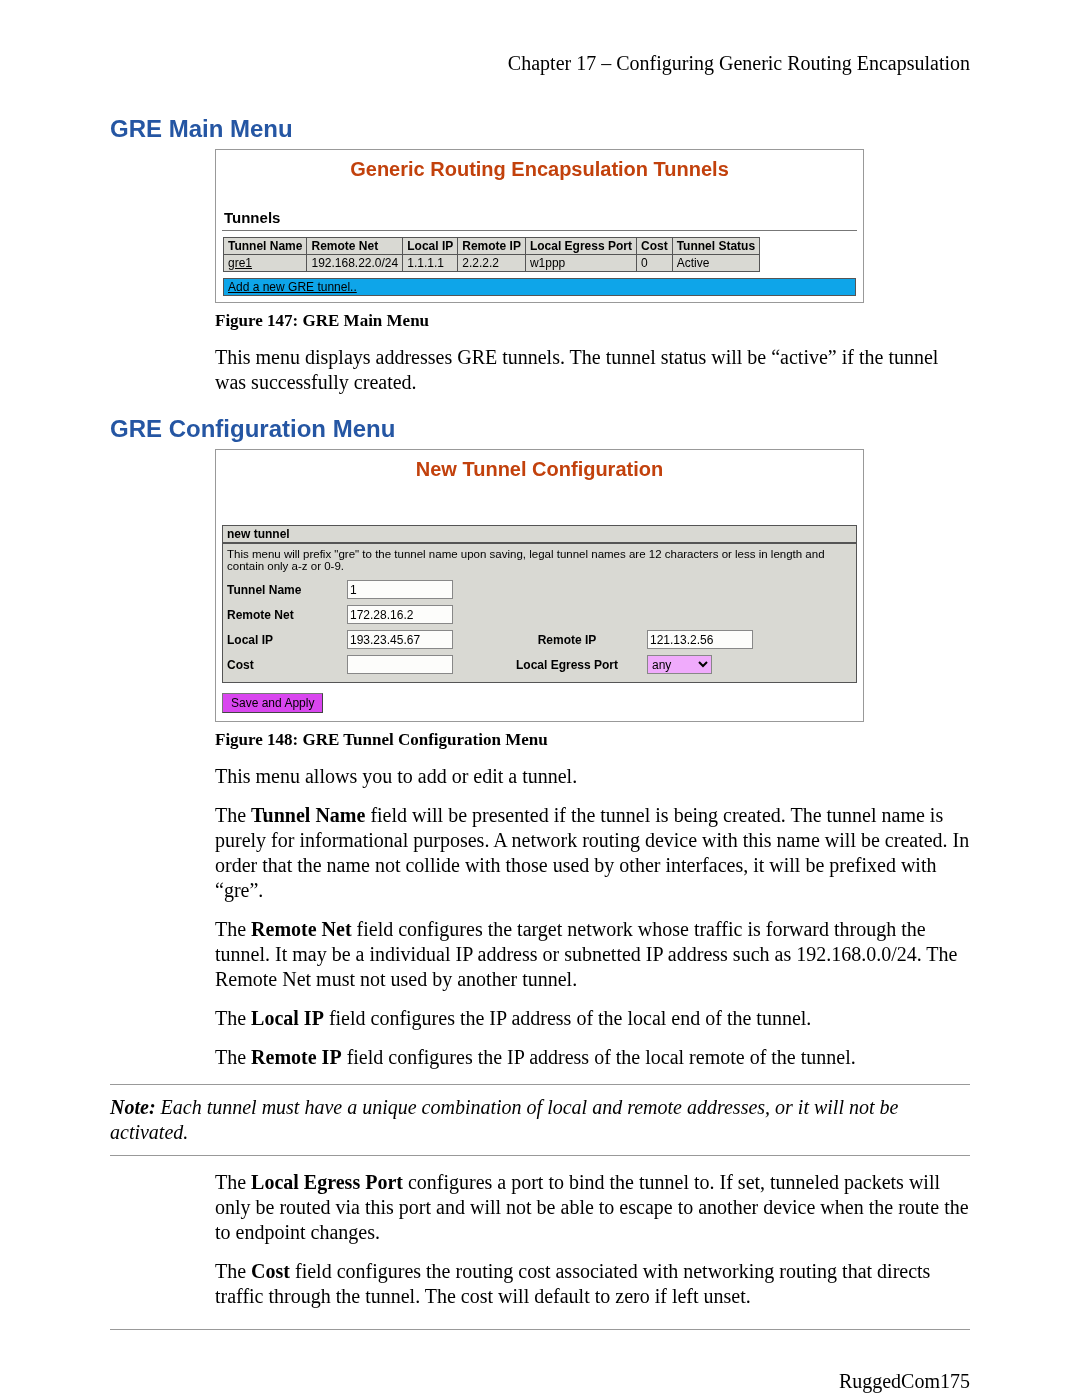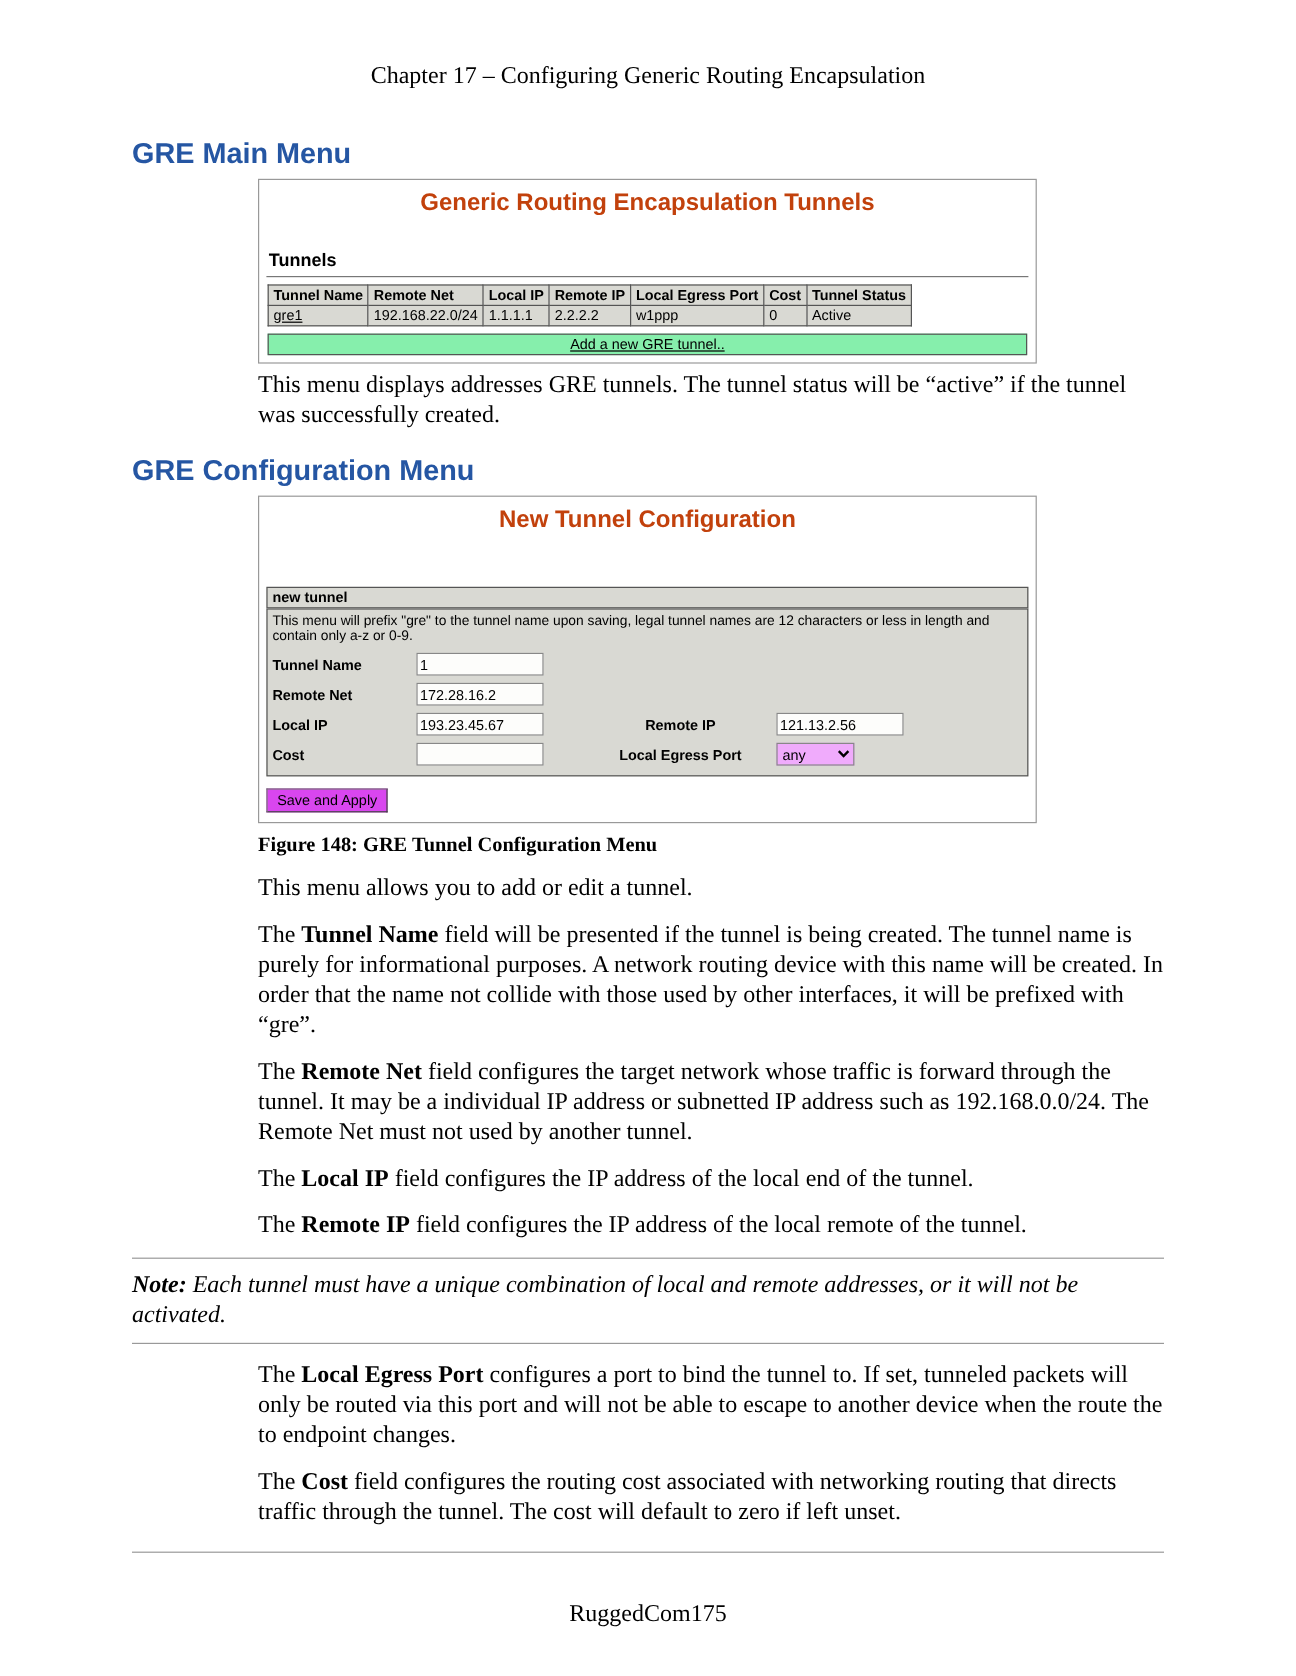--- a/index.html
+++ b/index.html
@@ -7,21 +7,21 @@
     background: #fff;
     font-family: "Times New Roman", Times, serif;
     color: #000;
     width: 1080px;
   }
   .page {
     padding: 52px 110px 40px 110px;
     box-sizing: border-box;
   }
   .chapter-header {
-    text-align: center;
+    text-align: right;
     font-size: 20px;
     margin-bottom: 40px;
   }
   .h2 {
     color: #2556A3;
     font-family: Verdana, Arial, sans-serif;
     font-weight: bold;
     font-size: 24px;
     margin: 20px 0 6px 0;
   }
@@ -64,27 +64,26 @@
     padding: 1px 4px;
     text-align: left;
     font-weight: normal;
   }
   table.gbl th {
     font-weight: bold;
   }
   .linkish { text-decoration: underline; }
   .addrow {
     border: 1px solid #555;
-    background: #86efac;
+    background: #0ea5e9;
     margin: 0 7px 6px 7px;
     padding: 1px 4px;
     font-family: Verdana, Arial, sans-serif;
     font-size: 12px;
     text-decoration: underline;
-    text-align: center;
   }
   .figcap {
     font-family: "Times New Roman", Times, serif;
     font-weight: bold;
     font-size: 17px;
     margin: 8px 0 14px 0;
   }
   .bodytext {
     margin-left: 105px;
     font-size: 20px;
@@ -149,21 +148,21 @@
     border-bottom: 1px solid #999;
     padding: 10px 0;
     margin: 14px 0;
     font-style: italic;
     font-size: 20px;
     line-height: 1.25;
   }
   .note-block b { font-style: italic; }
   .footer {
     display: flex;
-    justify-content: center;
+    justify-content: flex-end;
     font-size: 20px;
     margin-top: 40px;
   }
 </style>
 </head>
 <body>
 
 <div class="page">
   <div class="chapter-header">Chapter 17 – Configuring Generic Routing Encapsulation</div>
 
@@ -191,20 +190,21 @@
           <td>1.1.1.1</td>
           <td>2.2.2.2</td>
           <td>w1ppp</td>
           <td>0</td>
           <td>Active</td>
         </tr>
       </tbody>
         </table>
       <div class="addrow">Add a new GRE tunnel..</div>
     </div>
+    <div class="figcap">Figure 147: GRE Main Menu</div>
   </div>
 
   <div class="bodytext">This menu displays addresses GRE tunnels.  The tunnel status will be “active” if the tunnel was successfully created.</div>
 
   <div class="h2">GRE Configuration Menu</div>
 
   <div class="fig">
     <div class="img-wrap cfg-panel" style="width:647px;">
       <div class="img-title-dark">New Tunnel Configuration</div>
       <div class="cfg-row-title">new tunnel</div>

